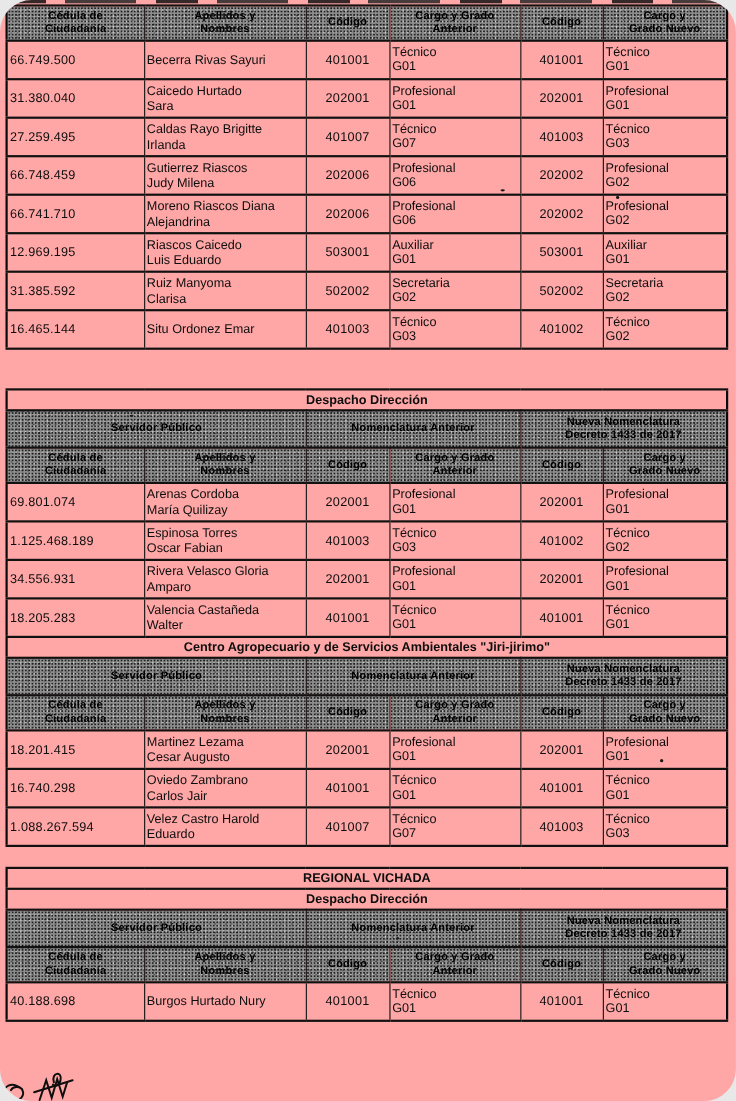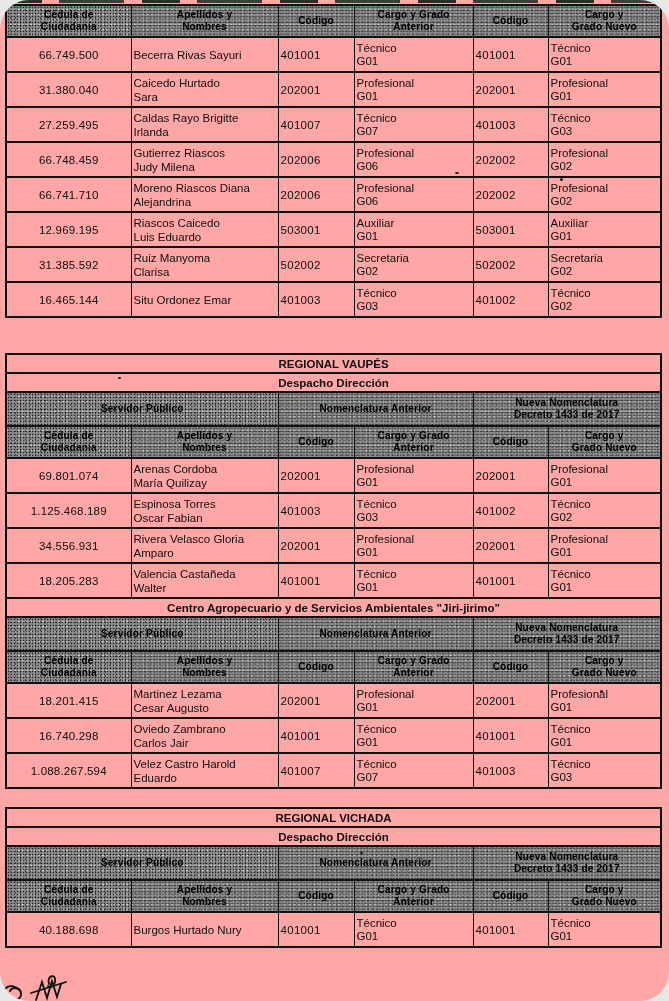--- a/index.html
+++ b/index.html
@@ -57,23 +57,23 @@
   .grphdr{
     font-size:10px;font-weight:bold;text-align:center;
     line-height:12px;white-space:pre-line;letter-spacing:.2px;
   }
   .row-colhdr td{height:30px;}
   .colhdr{
     font-size:10px;font-weight:bold;text-align:center;
     line-height:12px;white-space:pre-line;letter-spacing:.2px;
   }
   .row-data td{height:33px;font-size:11.5px;}
-  .cell-num{text-align:center;letter-spacing:.2px;margin-left:28px;}
+  .cell-num{letter-spacing:.2px;margin-left:28px;}
   .cell-name{text-align:left;padding-left:6px;white-space:pre-line;line-height:14px;margin-left:16px;}
-  .cell-code{text-align:left;letter-spacing:.3px;}
+  .cell-code{text-align:center;letter-spacing:.3px;}
   .cell-cargo{font-size:11px;white-space:pre-line;line-height:13px;}
   .speck{position:absolute;background:#1b1b1b;border-radius:50%;}
   .scribble{position:absolute;left:0;top:960px;}
 </style>
 </head>
 <body>
 
 <div class="page">
   <div class="top-smear"></div>
 
@@ -191,23 +191,20 @@
       <table class="tbl t1">
         <colgroup>
           <col style="width: 125px;">
           <col style="width: 147px;">
           <col style="width: 76px;">
           <col style="width: 119px;">
           <col style="width: 75px;">
           <col style="width: 113px;">
         </colgroup>
         <tbody>
-          <tr class="row-title">
-            <td colspan="6">REGIONAL VAUPÉS</td>
-          </tr>
           <tr class="row-subtitle">
             <td colspan="6">Despacho Dirección</td>
           </tr>
           <tr class="row-group">
             <td class="noise grphdr" colspan="2">Servidor Público</td>
             <td class="noise grphdr" colspan="2">Nomenclatura Anterior</td>
             <td class="noise grphdr" colspan="2">Nueva Nomenclatura
 Decreto 1433 de 2017</td>
           </tr>
           <tr class="row-colhdr">

